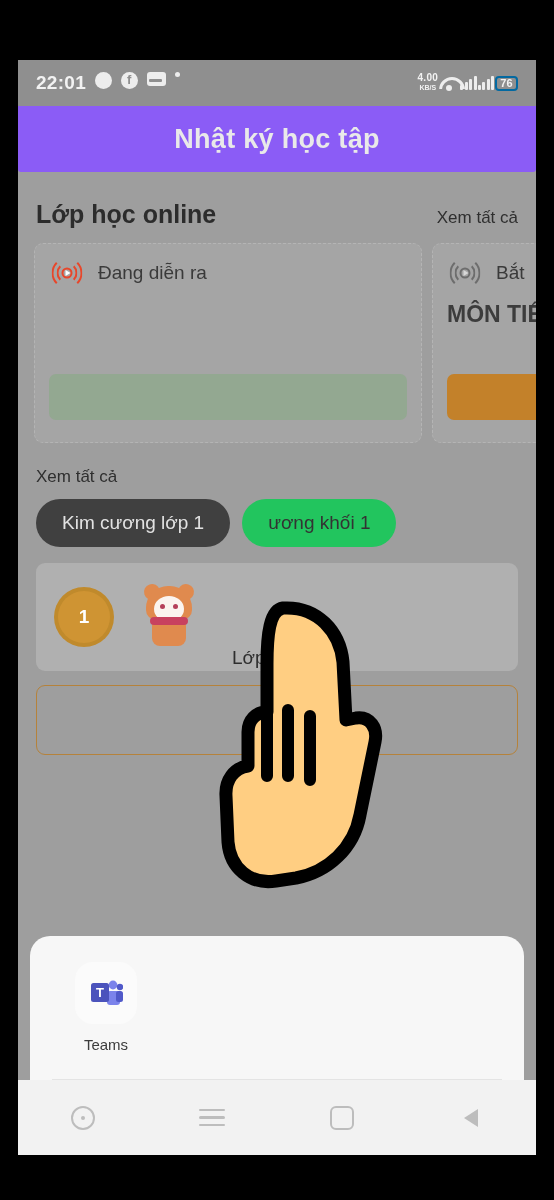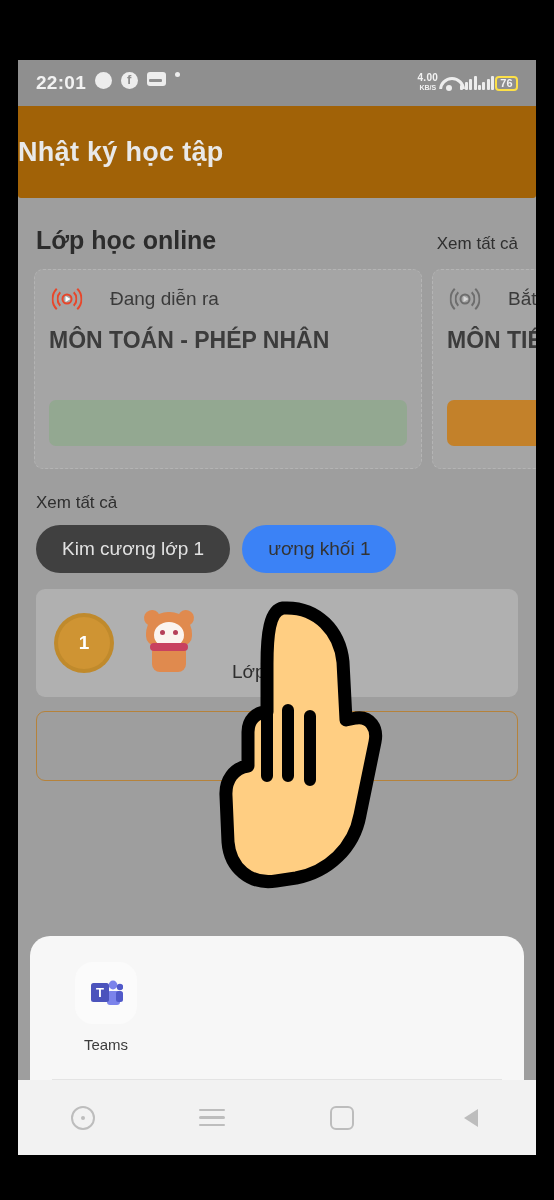--- a/index.html
+++ b/index.html
@@ -60,31 +60,31 @@
     content:""; position:absolute; left:7px; top:9px;
     width:6px;height:6px;border-radius:50%;background:#ededed;
   }
   .bars { display:flex; align-items:flex-end; gap:1.5px; height:14px;}
   .bars i{ width:3px; background:#ededed; border-radius:1px; display:block;}
   .bars i:nth-child(1){height:5px}
   .bars i:nth-child(2){height:8px}
   .bars i:nth-child(3){height:11px}
   .bars i:nth-child(4){height:14px}
   .batt {
-    border:2px solid #fde047; border-radius:4px;
+    border:2px solid #0369a1; border-radius:4px;
     padding:0 3px; font-size:11px; font-weight:bold;
     height:15px; display:flex; align-items:center;
   }
 
   
   .appbar {
-    height:92px;
-    background:#a16207;
+    height:66px;
+    background:#8b5cf6;
     border-bottom-left-radius:3px; border-bottom-right-radius:3px;
-    display:flex; align-items:center; 
+    display:flex; align-items:center; justify-content:center;
   }
   .appbar h1 {
     color:#e9e9e9; font-size:27px; font-weight:bold;
     letter-spacing:.3px;
   }
 
   
   .content { padding:0 16px; }
 
   .sect-head {
@@ -100,21 +100,21 @@
   }
   .class-card {
     background:#a5a5a5;
     border:1px dashed #b4b4b4;
     border-radius:9px;
     padding:16px 14px;
     flex:0 0 388px;
     position:relative;
   }
   .class-card.second { flex:0 0 200px; }
-  .live-row { display:flex; align-items:center; gap:25px; }
+  .live-row { display:flex; align-items:center; gap:13px; }
   .live-ic { width:36px; height:26px; position:relative; }
   .live-ic .w {
     position:absolute; top:50%; left:50%;
     transform:translate(-50%,-50%);
     border:2.5px solid #e8462a; border-radius:50%;
   }
   .live-ic .w.w1{ width:11px;height:11px; }
   .live-ic .w.w2{ width:21px;height:21px; border-color:transparent #e8462a; }
   .live-ic .w.w3{ width:31px;height:31px; border-color:transparent #e8462a; }
   .live-ic .pl {
@@ -144,21 +144,21 @@
 
   .more2 { font-size:17px; color:#2f2f2f; padding:24px 2px 12px 2px; }
 
   .pills { display:flex; gap:12px; padding:0 2px; }
   .pill {
     height:48px; border-radius:24px;
     display:flex; align-items:center; justify-content:center;
     padding:0 26px; font-size:19px;
   }
   .pill.on { background:#404040; color:#e2e2e2; }
-  .pill.off { background:#3b82f6; color:#333; }
+  .pill.off { background:#22c55e; color:#333; }
 
   .stats-card {
     margin:16px 2px 0 2px;
     background:#b0b0b0;
     border-radius:9px;
     height:108px;
     display:flex; align-items:center;
     padding:0 22px;
     position:relative;
   }
@@ -172,21 +172,21 @@
   .mascot { margin-left:30px; width:58px;height:66px; position:relative; }
   .m-hood{ position:absolute; left:6px; top:2px; width:46px; height:34px; border-radius:22px 22px 10px 10px; background:#e08a4e;}
   .m-ear-l{ position:absolute; left:4px; top:0px; width:16px;height:16px;background:#e08a4e;border-radius:50% 50% 0 50%; transform:rotate(-18deg);}
   .m-ear-r{ position:absolute; right:4px; top:0px; width:16px;height:16px;background:#e08a4e;border-radius:50% 50% 50% 0; transform:rotate(18deg);}
   .m-face{ position:absolute; left:14px; top:12px; width:30px;height:26px;border-radius:50%;background:#fbf4ef;}
   .m-eye{ position:absolute; top:20px; width:5px;height:5px;background:#b5405a;border-radius:50%;}
   .m-eye.l{left:20px} .m-eye.r{right:20px}
   .m-body{ position:absolute; left:12px; top:34px; width:34px;height:28px;border-radius:8px;background:#e08a4e;}
   .m-scarf{ position:absolute; left:10px; top:33px; width:38px;height:8px;border-radius:4px;background:#c8415f;}
   .class-label {
-    position:absolute; left:196px; bottom:14px;
+    position:absolute; left:196px; bottom:2px;
     font-size:19px; color:#2e2e2e;
   }
   .gem-pill {
     margin-left:auto;
     height:46px; border-radius:23px;
     background:#2f7a50; color:#fff;
     display:flex; align-items:center; gap:10px;
     padding:0 20px; font-size:21px; font-weight:bold;
   }
   .gem {
@@ -315,21 +315,20 @@
       <div class="class-card">
         <div class="live-row">
           <span class="live-ic">
             <span class="w w3"></span>
               <span class="w w2"></span>
               <span class="w w1"></span>
               <span class="pl"></span>
           </span>
           <span class="live-txt">Đang diễn ra</span>
         </div>
-        <div class="class-title">MÔN TOÁN - PHÉP NHÂN</div>
         <div class="card-btn"></div>
       </div>
 
       <div class="class-card second">
         <div class="live-row">
           <span class="live-ic grey">
             <span class="w w3"></span>
               <span class="w w2"></span>
               <span class="w w1"></span>
               <span class="pl"></span>

